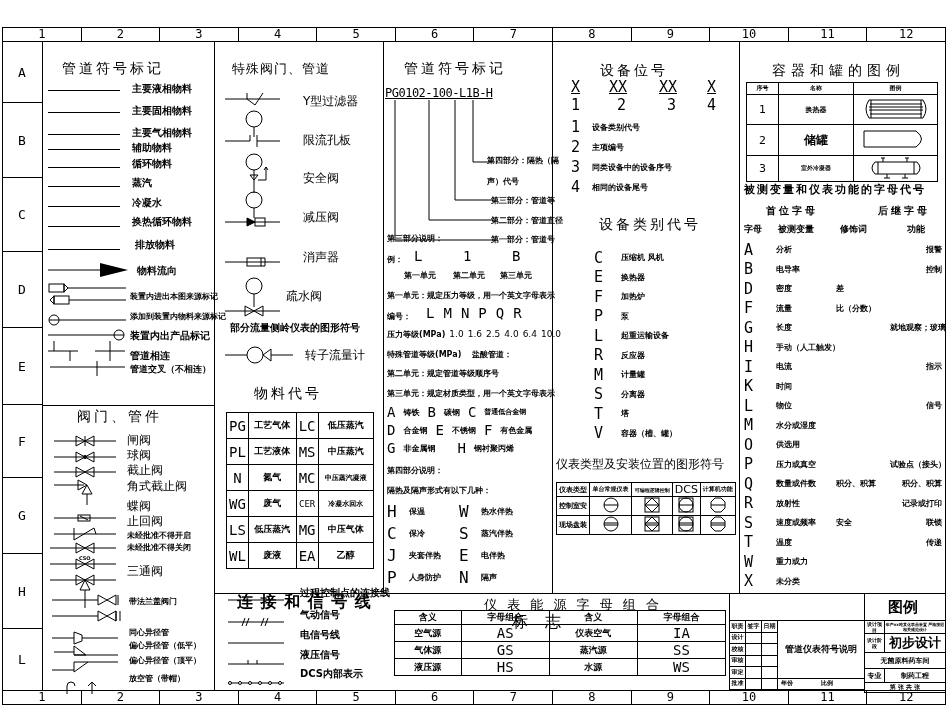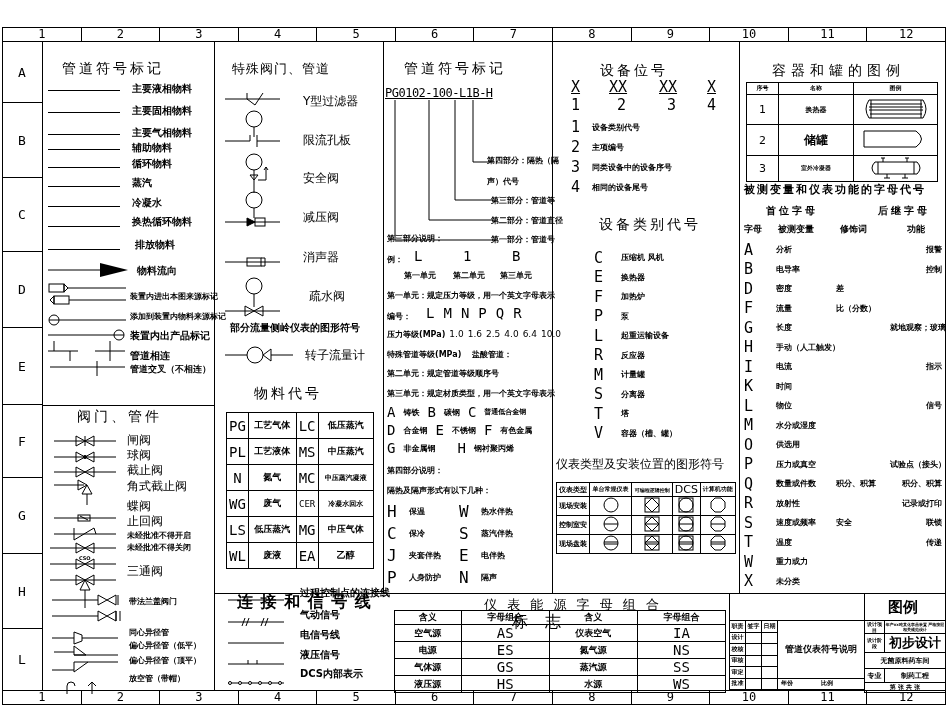--- a/index.html
+++ b/index.html
@@ -222,21 +222,21 @@
     <line x1="29" y1="209" x2="29" y2="222"></line>
     <line x1="0" y1="226" x2="55" y2="226"></line>
     <polygon points="20,221 29,226 20,231"></polygon>
     <polygon points="38,221 29,226 38,231"></polygon>
 </svg>
 <div class="lbl-n" style="left:303px;top:93px">Y型过滤器</div>
 <div class="lbl-n" style="left:303px;top:132px">限流孔板</div>
 <div class="lbl-n" style="left:303px;top:170px">安全阀</div>
 <div class="lbl-n" style="left:303px;top:209px">减压阀</div>
 <div class="lbl-n" style="left:303px;top:249px">消声器</div>
-<div class="lbl-n" style="left:309px;top:288px">疏水阀</div>
+<div class="lbl-n" style="left:286px;top:288px">疏水阀</div>
 <div class="lbl" style="left:230px;top:321px">部分流量侧岭仪表的图形符号</div>
 <svg style="left:225px;top:345px" width="70" height="20" stroke="#000" fill="none">
     <line x1="0" y1="10" x2="22" y2="10"></line>
     <circle cx="30" cy="10" r="8"></circle>
     <polyline points="38,10 46,4 46,16 38,10"></polyline>
     <line x1="46" y1="10" x2="68" y2="10"></line>
   </svg>
 <div class="lbl-n" style="left:305px;top:347px">转子流量计</div>
 
 <div class="title" style="left:254px;top:385px;font-size:14px">物料代号</div>
@@ -481,37 +481,20 @@
 <table style="left:556px;top:482px;width:180px">
   <tbody>
       <tr style="height:14px">
         <th style="font-size:7px">仪表类型</th>
         <th style="font-size:6px">单台常规仪表</th>
         <th style="font-size:5px">可编程逻辑控制</th>
         <th style="font-size:11px;font-weight:normal">DCS</th>
         <th style="font-size:6px">计算机功能</th>
       </tr>
   <tr style="height:19px">
-        <td style="font-size:7px">现场安装</td>
-    <td><svg style="position:relative" width="16" height="16">
-            <circle cx="8" cy="8" r="7" fill="none" stroke="#000"></circle>
-          </svg></td>
-    <td><svg style="position:relative" width="16" height="16">
-            <rect x="1" y="1" width="14" height="14" fill="none" stroke="#000"></rect>
-            <polygon points="8,1 15,8 8,15 1,8" fill="none" stroke="#000"></polygon>
-          </svg></td>
-    <td><svg style="position:relative" width="16" height="16">
-            <rect x="1" y="1" width="14" height="14" fill="none" stroke="#000"></rect>
-            <circle cx="8" cy="8" r="7" fill="none" stroke="#000"></circle>
-          </svg></td>
-    <td><svg style="position:relative" width="16" height="16">
-            <polygon points="5,1 11,1 15,5 15,11 11,15 5,15 1,11 1,5" fill="none" stroke="#000"></polygon>
-          </svg></td>
-      </tr>
-  <tr style="height:19px">
         <td style="font-size:7px">控制室安</td>
     <td><svg style="position:relative" width="16" height="16">
             <circle cx="8" cy="8" r="7" fill="none" stroke="#000"></circle>
             <line x1="1" y1="8" x2="15" y2="8" stroke="#000"></line>
           </svg></td>
     <td><svg style="position:relative" width="16" height="16">
             <rect x="1" y="1" width="14" height="14" fill="none" stroke="#000"></rect>
             <polygon points="8,1 15,8 8,15 1,8" fill="none" stroke="#000"></polygon>
             <line x1="1" y1="8" x2="15" y2="8" stroke="#000"></line>
           </svg></td>
@@ -560,26 +543,20 @@
         <th>含义</th>
         <th>字母组合</th>
         <th>含义</th>
         <th>字母组合</th>
       </tr>
   <tr style="height:14px">
         <td>空气源</td>
         <td class="letter">AS</td>
         <td>仪表空气</td>
         <td class="letter">IA</td>
-      </tr>
-  <tr style="height:14px">
-        <td>电源</td>
-        <td class="letter">ES</td>
-        <td>氮气源</td>
-        <td class="letter">NS</td>
       </tr>
   <tr style="height:14px">
         <td>气体源</td>
         <td class="letter">GS</td>
         <td>蒸汽源</td>
         <td class="letter">SS</td>
       </tr>
   <tr style="height:14px">
         <td>液压源</td>
         <td class="letter">HS</td>

